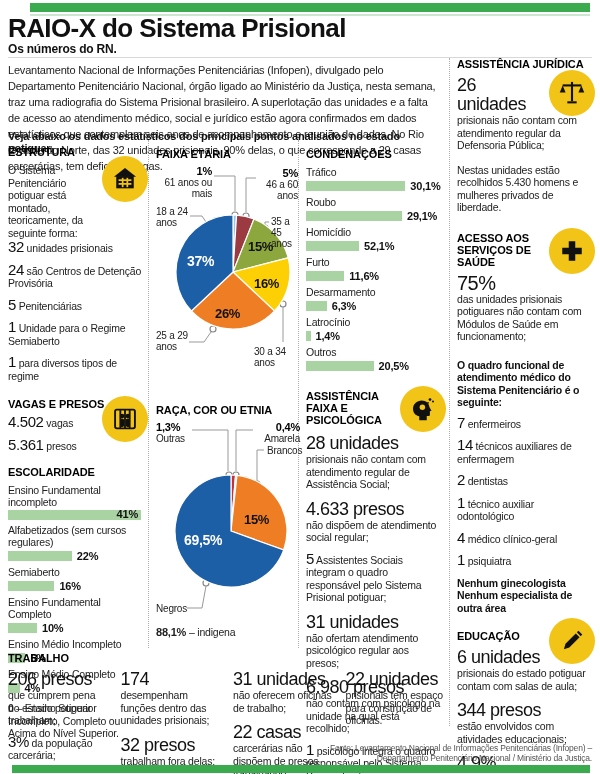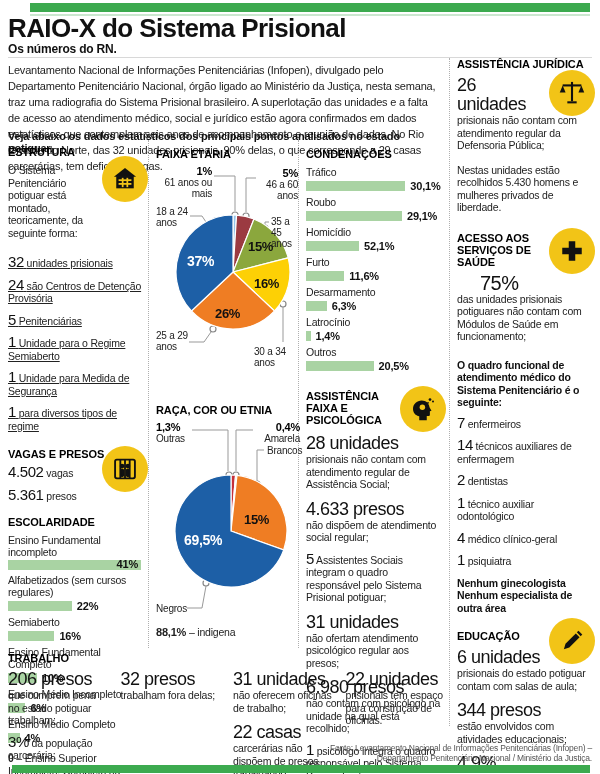--- a/index.html
+++ b/index.html
@@ -68,35 +68,32 @@
           <rect x="4.5" y="9.5" width="15" height="10.5" fill="#111"></rect>
           <g stroke="#F2C417" stroke-width="1.5">
             <line x1="10" y1="11" x2="10" y2="19"></line>
               <line x1="14" y1="11" x2="14" y2="19"></line>
             <line x1="6.5" y1="13" x2="17.5" y2="13"></line>
               <line x1="6.5" y1="16.2" x2="17.5" y2="16.2"></line>
           </g>
         </svg>
       </div>
       <div class="body-t" style="width:92px;">O Sistema Penitenciário potiguar está montado, teoricamente, da seguinte forma:</div>
-      <div id="est-items" style="margin-top:17px;text-decoration:underline;">
+      <div id="est-items" style="margin-top:2px;">
           <div class="stat">
             <div class="stat-line"><span class="stat-num">32</span> <span class="stat-text">unidades prisionais</span></div>
           </div>
           <div class="stat">
             <div class="stat-line"><span class="stat-num">24</span> <span class="stat-text">são Centros de Detenção Provisória</span></div>
           </div>
           <div class="stat">
             <div class="stat-line"><span class="stat-num">5</span> <span class="stat-text">Penitenciárias</span></div>
           </div>
           <div class="stat">
             <div class="stat-line"><span class="stat-num">1</span> <span class="stat-text">Unidade para o Regime Semiaberto</span></div>
-          </div>
-          <div class="stat">
-            <div class="stat-line"><span class="stat-num">1</span> <span class="stat-text">Unidade para Medida de Segurança</span></div>
           </div>
           <div class="stat">
             <div class="stat-line"><span class="stat-num">1</span> <span class="stat-text">para diversos tipos de regime</span></div>
           </div>
         </div>
     </div>
 
     <div style="position:relative;margin-top:16px;">
       <div class="sec-h">VAGAS E PRESOS</div>
       <div class="icon-circle" style="right:-2px;top:-2px;">
@@ -385,21 +382,21 @@
       <div class="body-t" style="margin-top:12px;">Nestas unidades estão recolhidos 5.430 homens e mulheres privados de liberdade.</div>
     </div>
 
     <div style="position:relative;margin-top:18px;">
       <div class="sec-h" style="width:84px;">ACESSO AOS SERVIÇOS DE SAÚDE</div>
       <div class="icon-circle" style="right:-2px;top:-4px;">
         <svg width="26" height="26" viewBox="0 0 24 24">
           <path d="M9 3 h6 v6 h6 v6 h-6 v6 H9 v-6 H3 V9 h6 Z" fill="#111"></path>
         </svg>
       </div>
-      <div class="stat-big" style="font-size:20px;margin-left:23px;">75%</div>
+      <div class="stat-big" style="font-size:20px;">75%</div>
       <div class="stat-text">das unidades prisionais potiguares não contam com Módulos de Saúde em funcionamento;</div>
       <div class="bold-p" style="margin-top:16px;">O quadro funcional de atendimento médico do Sistema Penitenciário é o seguinte:</div>
       <div id="saude-staff" style="margin-top:8px;">
           <div class="stat">
             <div class="stat-line"><span class="stat-num">7</span> <span class="stat-text">enfermeiros</span></div>
           </div>
           <div class="stat">
             <div class="stat-line"><span class="stat-num">14</span> <span class="stat-text">técnicos auxiliares de enfermagem</span></div>
           </div>
           <div class="stat">
@@ -454,20 +451,24 @@
           <div class="stat">
             <div class="stat-big">206 presos</div>
             <div class="stat-text">que cumprem pena no estado potiguar trabalham;</div>
           </div>
           <div class="stat">
             <div class="stat-line"><span class="stat-num">3%</span> <span class="stat-text">da população carcerária;</span></div>
           </div>
         </div>
       <div id="trab-col1">
           <div class="stat">
+            <div class="stat-big">174</div>
+            <div class="stat-text">desempenham funções dentro das unidades prisionais;</div>
+          </div>
+          <div class="stat">
             <div class="stat-big">32 presos</div>
             <div class="stat-text">trabalham fora delas;</div>
           </div>
         </div>
       <div id="trab-col2">
           <div class="stat">
             <div class="stat-big">31 unidades</div>
             <div class="stat-text">não oferecem oficinas de trabalho;</div>
           </div>
           <div class="stat">

